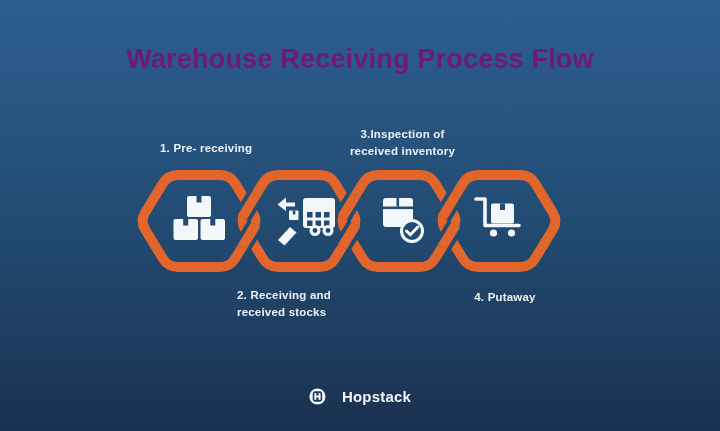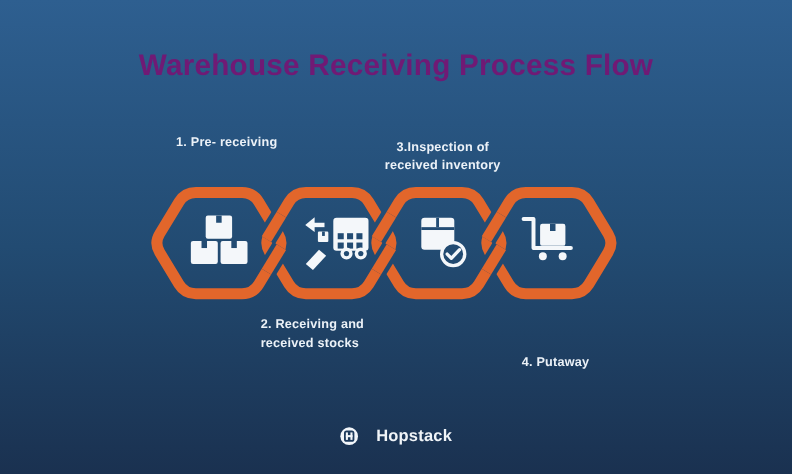--- a/index.html
+++ b/index.html
@@ -10,24 +10,24 @@
   }
   .title{
     position:absolute;top:44px;left:0;width:720px;text-align:center;
     font-size:27px;font-weight:700;color:#701a75;letter-spacing:.2px;
   }
   .chain-svg{position:absolute;top:0;left:0;}
   .step-label{
     position:absolute;color:#ecf2f8;font-size:11.5px;font-weight:600;
     line-height:16.5px;letter-spacing:.2px;
   }
-  .lbl-1{top:122px;left:160px;width:170px;text-align:left;}
+  .lbl-1{top:140px;left:160px;width:170px;text-align:left;}
   .lbl-3{top:126px;left:330px;width:145px;text-align:center;}
   .lbl-2{top:287px;left:237px;width:142px;}
-  .lbl-4{top:289px;left:435px;width:140px;text-align:center;margin-top:33px;}
+  .lbl-4{top:289px;left:435px;width:140px;text-align:center;}
   .footer-logo{
     position:absolute;top:388px;left:50%;transform:translateX(-50%);
     display:flex;align-items:center;gap:16px;
   }
   .logo-text{color:#f0f4f8;font-size:15px;font-weight:700;letter-spacing:.2px;}
 </style>
 </head>
 <body>
 
 <div class="title">Warehouse Receiving Process Flow</div>

